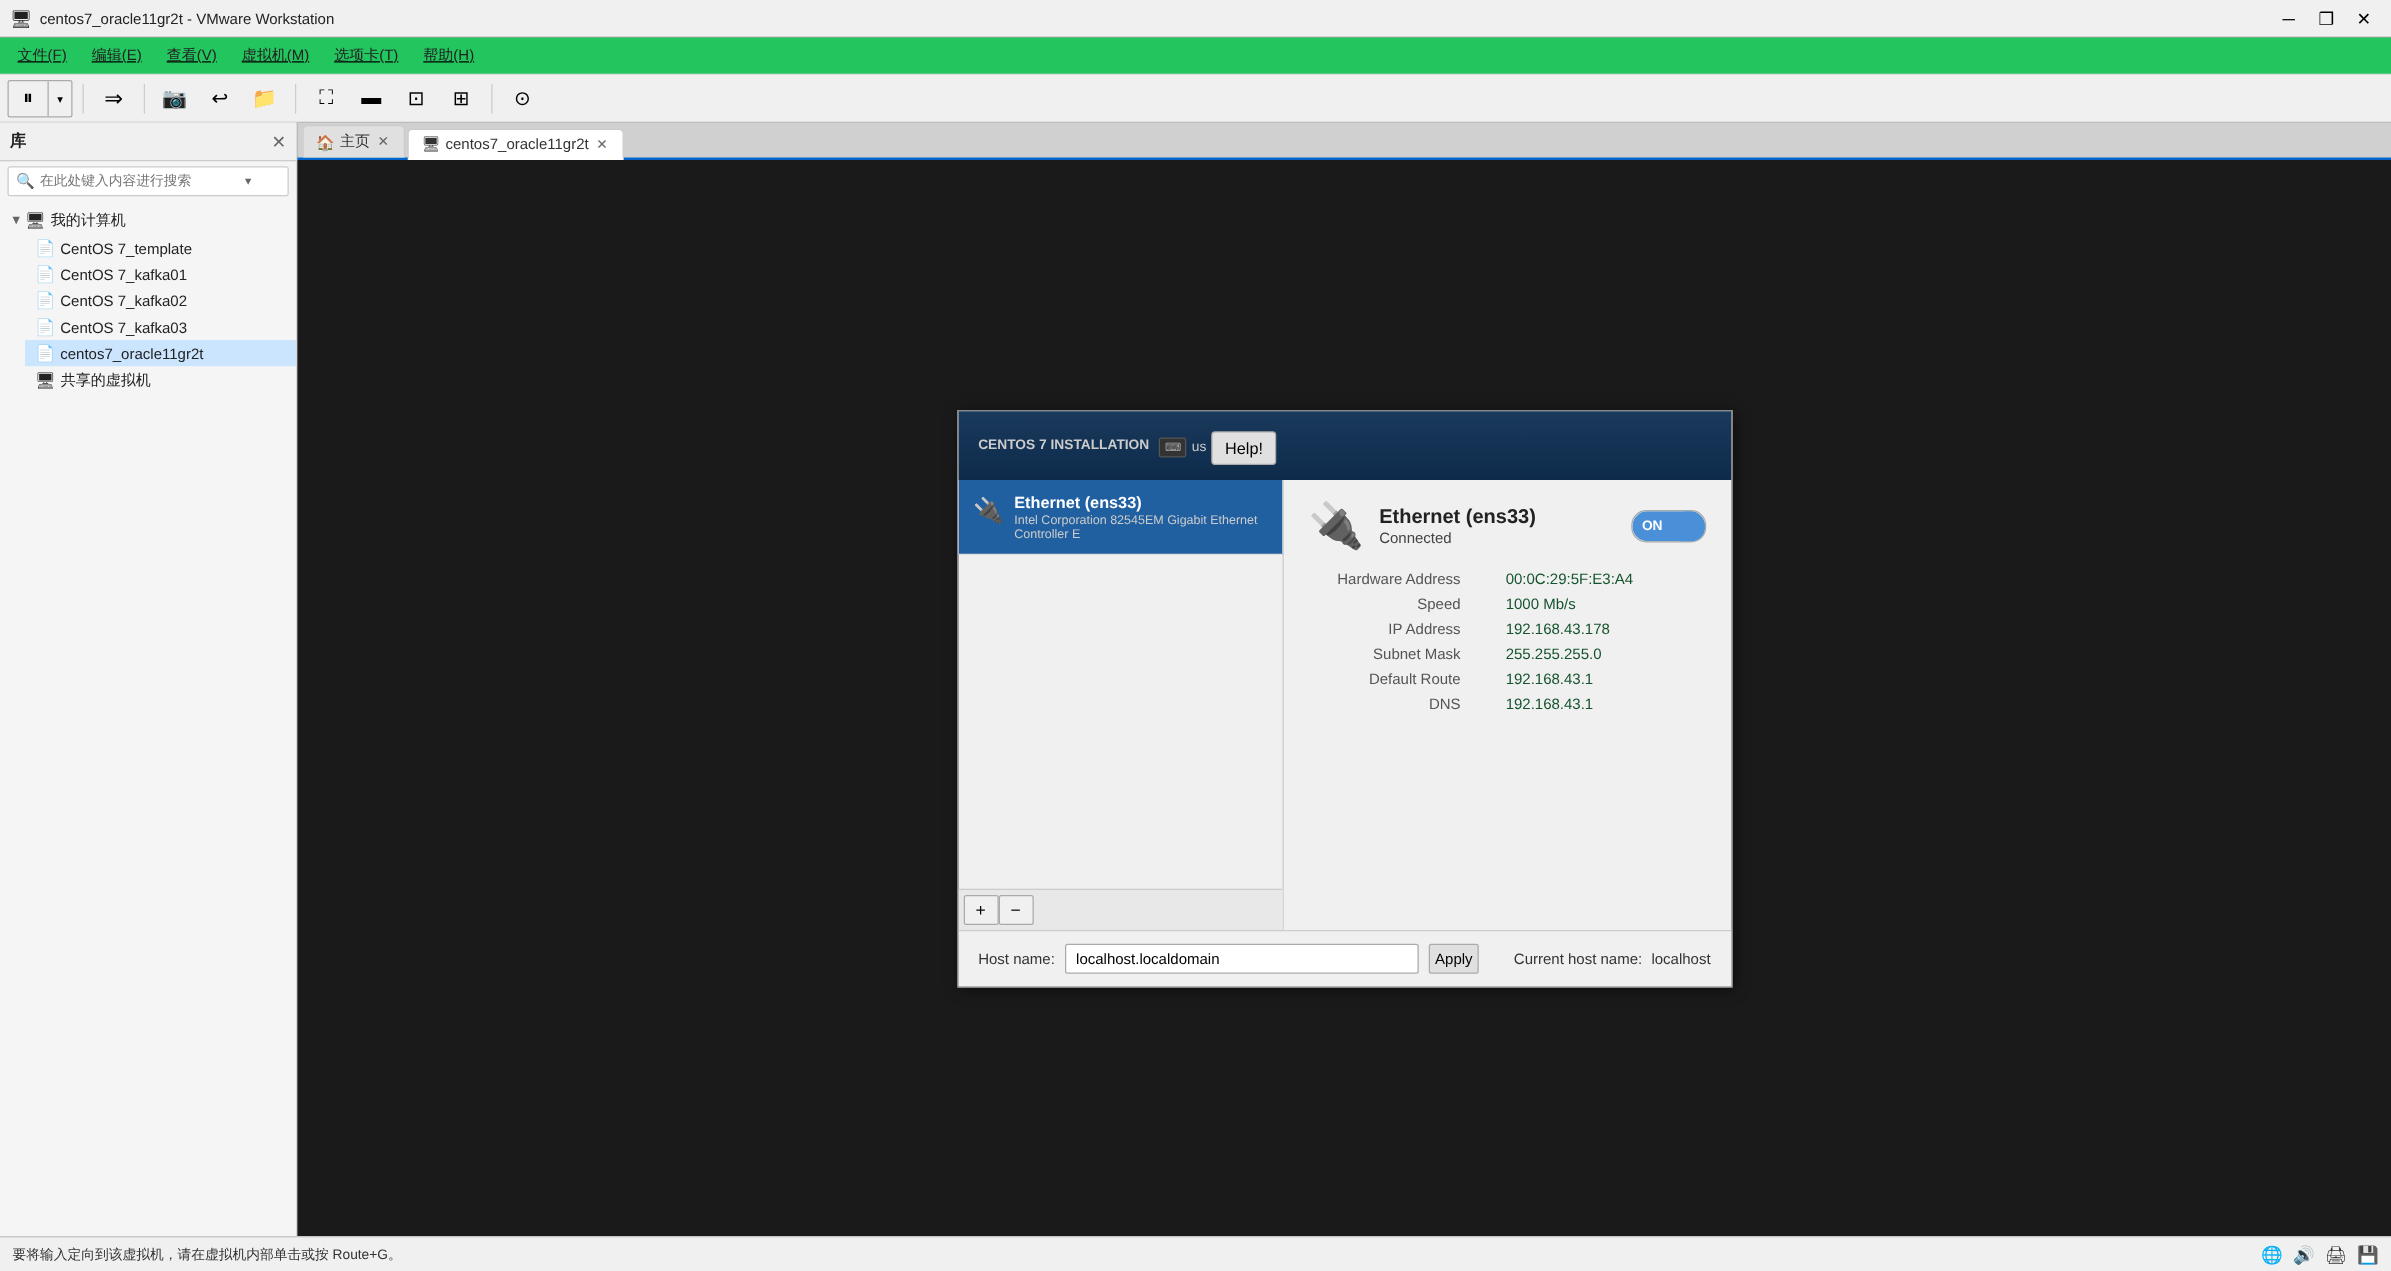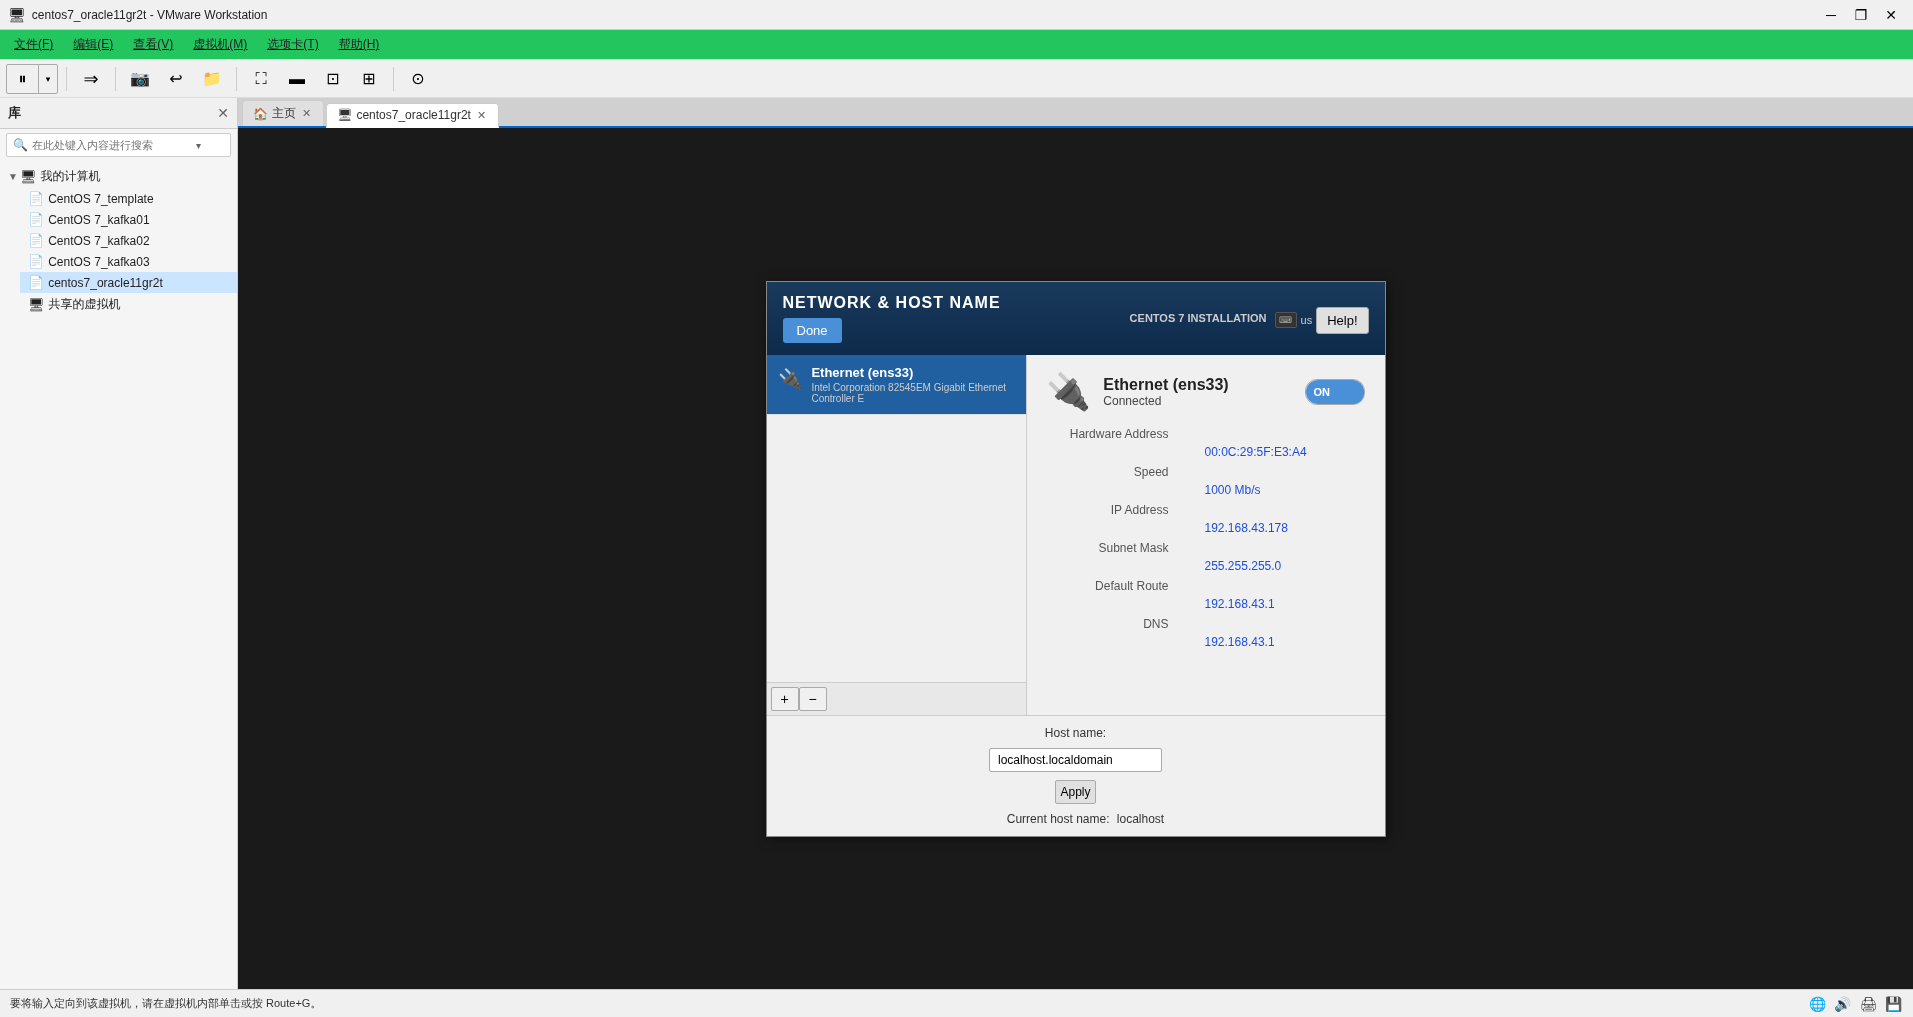--- a/index.html
+++ b/index.html
@@ -139,25 +139,25 @@
       margin-left: auto; background: #e0e0e0; border: 1px solid #aaa;
       border-radius: 12px; width: 60px; height: 26px; display: flex; align-items: center;
       cursor: pointer; position: relative; overflow: hidden;
     }
     #on-label { position: absolute; left: 8px; font-size: 11px; font-weight: bold; color: #fff; z-index: 1; }
     #toggle-knob { width: 26px; height: 26px; background: #4a90d9; border-radius: 12px; position: absolute; right: 0; top: 0; }
     #toggle-bg { position: absolute; left: 0; top: 0; width: 100%; height: 100%; background: #4a90d9; border-radius: 12px; }
 
     .detail-row { display: flex; justify-content: flex-end; margin-bottom: 6px; font-size: 12px; color: #333; gap: 28px; }
     .detail-label { color: #555; margin-right: 8px; text-align: right; }
-    .detail-value { color: #1d4ed8; min-width: 160px; margin-top: 18px; }
+    .detail-value { color: #14532d; min-width: 160px; }
 
     
     #dialog-footer { border-top: 1px solid #ccc; padding: 10px 16px; background: #f0f0f0; }
-    #hostname-row { display: flex; align-items: center; gap: 8px; flex-direction: column; }
+    #hostname-row { display: flex; align-items: center; gap: 8px; }
     #hostname-label { font-size: 12px; color: #333; white-space: nowrap; }
     #hostname-input { flex: 1; padding: 4px 8px; font-size: 12px; border: 1px solid #aaa; border-radius: 2px; }
     #apply-btn { padding: 4px 4px; font-size: 12px; background: #e0e0e0; border: 1px solid #aaa; cursor: pointer; border-radius: 2px; }
     #current-hostname { font-size: 12px; color: #333; margin-left: 20px; white-space: nowrap; }
 
     
     #configure-btn {
       display: block; margin: 10px 16px 10px auto; padding: 5px 14px; font-size: 12px;
       background: #e0e0e0; border: 2px solid #cc0000; cursor: pointer; border-radius: 2px;
       color: #222;
@@ -283,26 +283,20 @@
         <span>centos7_oracle11gr2t</span>
         <span class="tab-close">✕</span>
       </div>
     </div>
 
     <div id="content-area">
 
       <div id="network-dialog">
 
         <div id="dialog-header">
-          <div>
-            <div id="dialog-title">NETWORK &amp; HOST NAME</div>
-            <div style="margin-top:6px; display:flex; gap:8px; align-items:center;">
-              <button id="done-btn">Done</button>
-            </div>
-          </div>
           <div id="dialog-header-right">
             <span style="color:#ccc;font-size:11px;font-weight:bold;">CENTOS 7 INSTALLATION</span>
             <div style="display:flex;align-items:center;gap:4px;margin-top:4px;">
               <div class="keyboard-icon">⌨</div>
               <span style="color:#ccc;font-size:11px;">us</span>
               <button id="help-btn">Help!</button>
             </div>
           </div>
         </div>
 

